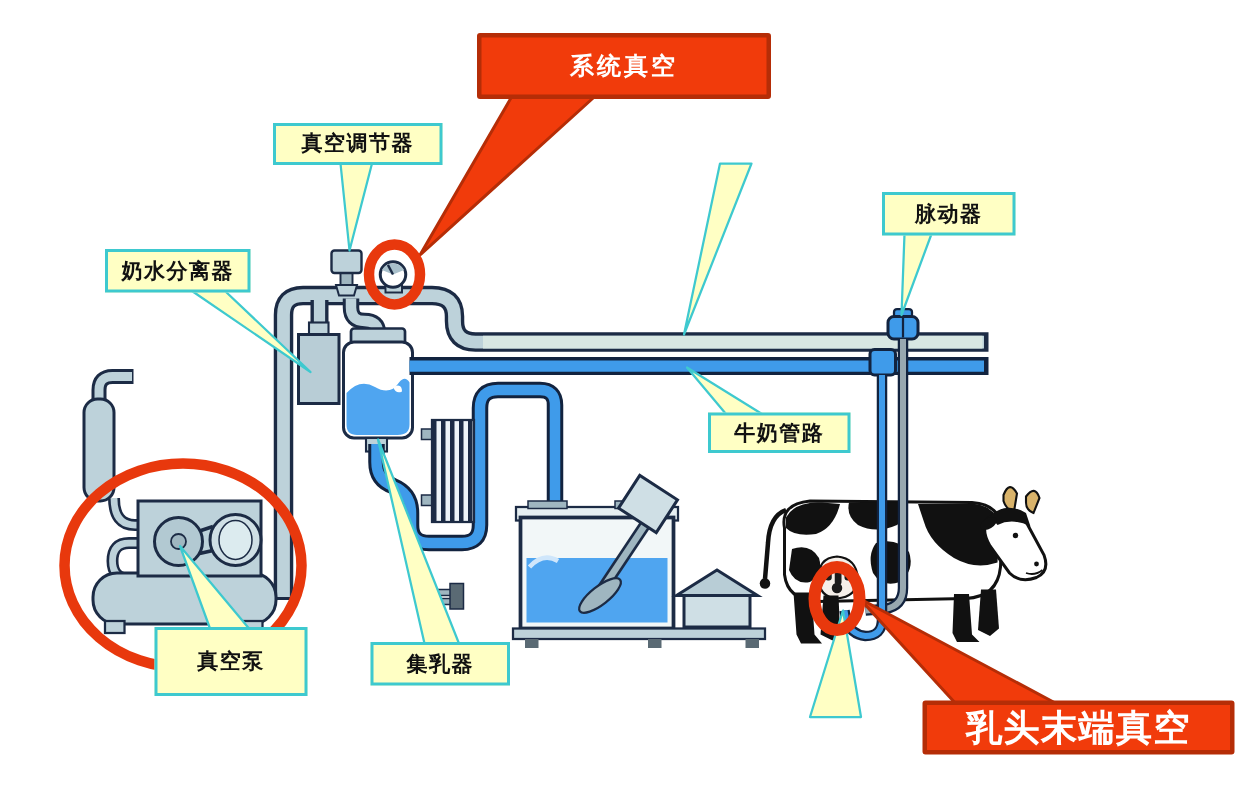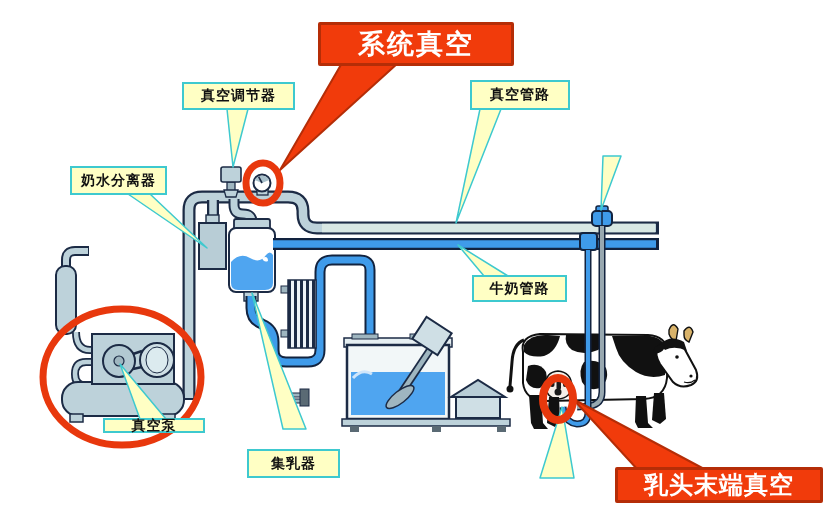--- a/index.html
+++ b/index.html
@@ -11,29 +11,29 @@
   .callout{
     position:absolute;display:flex;align-items:center;justify-content:center;
     background:#ffffc4;border:2px solid #3ec9cf;box-sizing:border-box;
     font-size:14px;font-weight:bold;color:#111;letter-spacing:1px;z-index:5;
   }
   .banner{
     position:absolute;display:flex;align-items:center;justify-content:center;
     background:#f13b0b;border:3px solid #b52d07;box-sizing:border-box;
     color:#fff;font-weight:bold;z-index:6;border-radius:2px;
   }
-  #banner-system-vacuum{left:318px;top:22px;width:196px;height:44px;font-size:27px;letter-spacing:2px;}
+  #banner-system-vacuum{left:318px;top:22px;width:196px;height:44px;font-size:16px;letter-spacing:2px;}
   #banner-teat-end-vacuum{left:615px;top:467px;width:208px;height:36px;font-size:24px;letter-spacing:1px;}
   #co-vacuum-regulator{left:182px;top:82px;width:113px;height:28px;}
   #co-vacuum-pipeline{left:470px;top:80px;width:100px;height:30px;}
   #co-pulsator{left:588px;top:128px;width:89px;height:29px;}
   #co-milk-water-separator{left:70px;top:166px;width:97px;height:29px;}
   #co-milk-pipeline{left:472px;top:275px;width:95px;height:27px;}
-  #co-vacuum-pump{left:103px;top:418px;width:102px;height:15px;}
-  #co-milk-receiver{left:247px;top:428px;width:93px;height:29px;margin-top:21px;}
+  #co-vacuum-pump{left:103px;top:418px;width:102px;height:46px;}
+  #co-milk-receiver{left:247px;top:428px;width:93px;height:29px;}
   #co-cluster{left:503px;top:477px;width:92px;height:26px;}
 </style>
 </head>
 <body>
 
 <div id="stage">
 
 <svg id="artwork" width="836" height="525" viewBox="0 0 836 525">
   <defs>
     <pattern id="fins" width="6" height="8" patternUnits="userSpaceOnUse">
@@ -216,22 +216,22 @@
 <div class="banner" id="banner-system-vacuum">
   <span>系统真空</span>
 </div>
 <div class="banner" id="banner-teat-end-vacuum">
   <span>乳头末端真空</span>
 </div>
 
 <div class="callout" id="co-vacuum-regulator">
   <span>真空调节器</span>
 </div>
-<div class="callout" id="co-vacuum-pipeline">
-  <span>真空管路</span>
+<div class="callout" id="co-pulsator">
+  <span>脉动器</span>
 </div>
 <div class="callout" id="co-milk-pipeline">
   <span>牛奶管路</span>
 </div>
 <div class="callout" id="co-milk-water-separator">
   <span>奶水分离器</span>
 </div>
 <div class="callout" id="co-vacuum-pump">
   <span>真空泵</span>
 </div>

